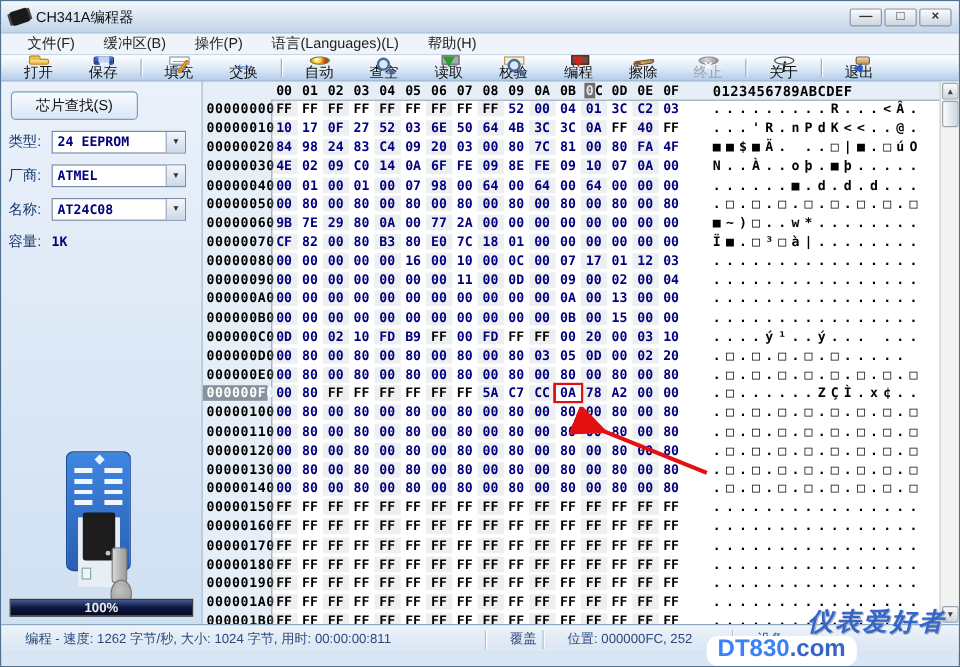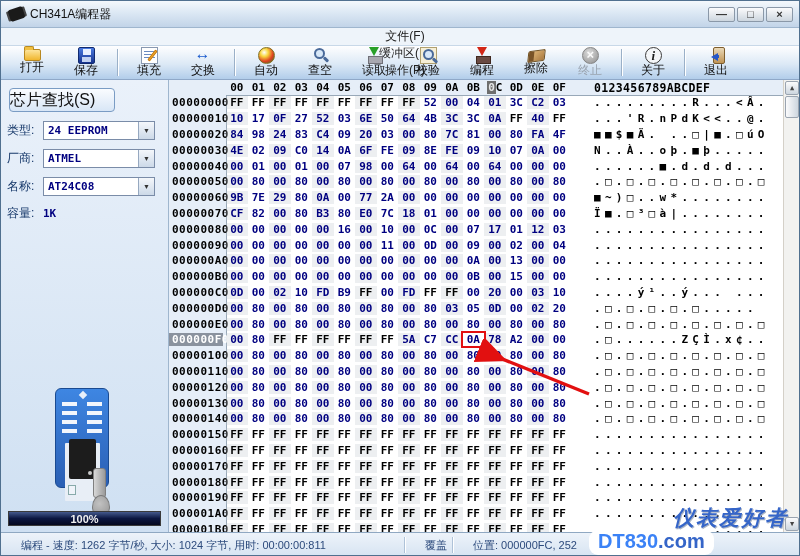--- a/index.html
+++ b/index.html
@@ -15,25 +15,25 @@
   .appicon { width:15px; height:12px; background:#1A1A1A; border-radius:2px; margin:0 6px 0 4px;
     box-shadow:-3px 0 0 -1px #444, 3px 0 0 -1px #444; transform:rotate(-18deg); }
   .apptitle { font-size:12px; color:#111; }
   .winbtns { margin-left:auto; display:flex; gap:2px; padding-right:2px; }
   .wbtn { width:27px; height:15px; border:1px solid #8A98A8; border-radius:2px;
     background:linear-gradient(#FBFBFC,#CDD6DF); font-size:11px; line-height:12px;
     text-align:center; color:#333; font-weight:bold; }
 
   
   .menubar { height:18px; background:#EEF4FA; border-bottom:1px solid #C8D8E8;
-    display:flex; align-items:center; font-size:12px; color:#222; padding-left:10px;flex-direction:column; }
+    display:flex; align-items:center; font-size:12px; color:#222; padding-left:10px; }
   .mitem { padding:0 12px; }
 
   
-  .toolbar { height:34px; display:flex; align-items:stretch; padding-left:4px;
+  .toolbar { height:22px; display:flex; align-items:stretch; padding-left:4px;
     background:linear-gradient(#FEFEFF 0%, #DCE9F6 55%, #B2CDEA 100%);
     border-bottom:1px solid #8FA8C8;text-align:center; }
   .tbtn { width:54px; display:flex; flex-direction:column; align-items:center; justify-content:flex-start; padding-top:1px; }
   .tlabel { font-size:12px; color:#101010; line-height:13px; }
   .tsep { width:1px; background:#9AB0C8; margin:3px 4px; box-shadow:1px 0 0 #fff; }
   .tbtn.disabled .tlabel { color:#9AA4B0; }
   .tico { width:17px; height:17px; position:relative; }
   .t-open { background:linear-gradient(#FDE49A,#F0B62E); border:1px solid #B88820; border-radius:2px; margin-top:2px; height:12px; }
   .t-open::before { content:''; position:absolute; left:-1px; top:-4px; width:8px; height:3px;
     background:#F2C040; border:1px solid #B8882 0; border:1px solid #B88A20; border-bottom:none; border-radius:2px 2px 0 0; }
@@ -73,21 +73,21 @@
   .t-exit { background:linear-gradient(#EAD9B8,#C09455); border:1px solid #7E5E2E; border-radius:2px; width:12px; margin-left:5px; }
   .t-exit::before { content:''; position:absolute; left:-7px; top:5px; width:0; height:0;
     border:4px solid transparent; border-right:7px solid #2858C8; }
   .t-exit::after { content:''; position:absolute; left:0px; top:7px; width:5px; height:3px; background:#2858C8; }
 
   
   .content { display:flex; height:452px; }
   .sidebar { width:168px; position:relative; border-right:1px solid #9FB6CE;
     background:linear-gradient(#EAF1FA, #CFE0F2); }
   .chipfind { margin:8px 0 6px 8px; width:106px; height:24px; border:1px solid #7A9CC4; border-radius:4px;
-    background:linear-gradient(#FAFCFF,#D8E6F6); font-size:16px; color:#111; line-height:22px; }
+    background:linear-gradient(#FAFCFF,#D8E6F6); font-size:12px; color:#111; text-align:center; line-height:22px; }
   .fieldrow { display:flex; align-items:center; margin:9px 0 0 6px; }
   .flabel { width:36px; font-size:12px; color:#16386A; }
   .dd { position:relative; width:112px; height:19px; background:#fff; border:1px solid #7A8CA8; }
   .dd .val { font:bold 11px "DejaVu Sans Mono", monospace; color:#000080; padding:2px 0 0 4px; display:block; }
   .dd .btn { position:absolute; right:0; top:0; bottom:0; width:16px;
     background:linear-gradient(#F4F7FB,#CCD9E8); border-left:1px solid #96A8C0;
     font-size:7px; color:#333; text-align:center; line-height:17px; }
   .capval { font:bold 11px "DejaVu Sans Mono", monospace; color:#000080; }
 
   

